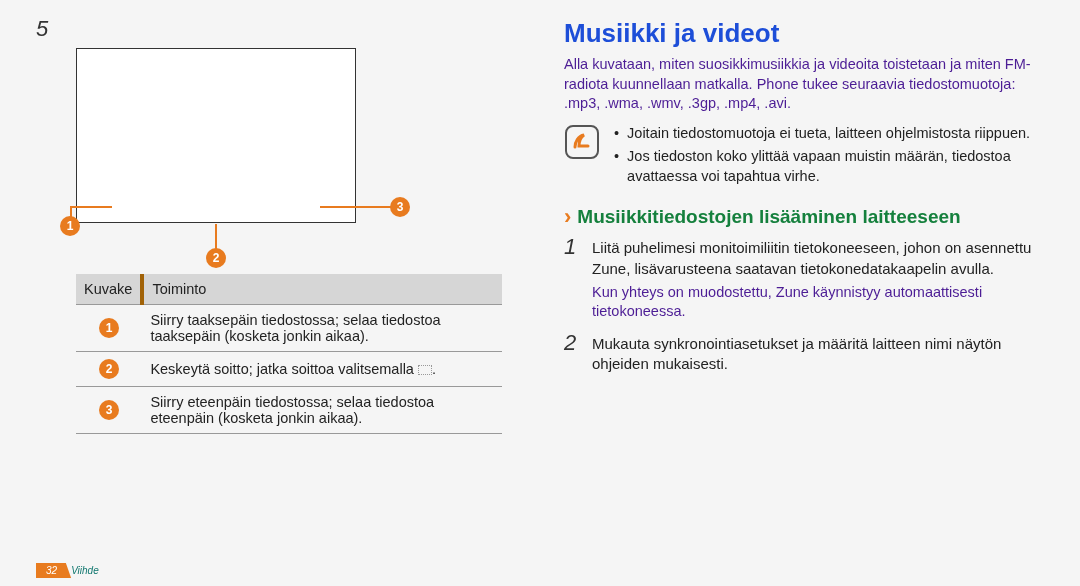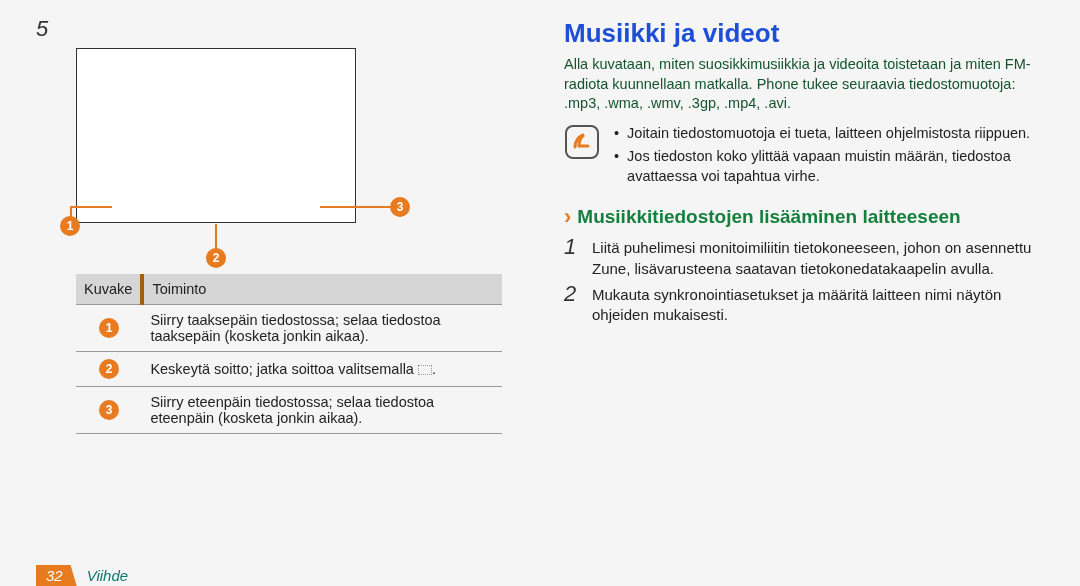--- a/index.html
+++ b/index.html
@@ -111,21 +111,21 @@
     top: 1px;
   }
   .h1-orange {
     color: #1d4ed8;
     font-size: 26px;
     font-weight: 600;
     margin-bottom: 6px;
   }
   .para {
     font-size: 14.5px;
-    color: #14532d;
+    color: #4c1d95;
     line-height: 1.35;
     margin-bottom: 10px;
   }
   .note-row {
     display: flex;
     gap: 14px;
     margin-bottom: 14px;
   }
   .note-icon {
     width: 36px; height: 36px;
@@ -155,26 +155,25 @@
     font-size: 22px;
     font-weight: bold;
   }
   .h2-text {
     color: #15803d;
     font-size: 19px;
     font-weight: bold;
   }
   .footer {
     position: absolute;
-    bottom: 0;
+    bottom: 8px;
     left: 36px;
     display: flex;
     align-items: center;
-    gap: 10px;
-    font-size: 15px;
+    font-size: 10px;
   }
   .page-num-box {
     background: #e87b1f;
     color: #fff;
     font-style: italic;
     padding: 2px 14px 2px 10px;
     clip-path: polygon(0 0, 85% 0, 100% 100%, 0 100%);
   }
   .chapter {
     color: #0f766e;
@@ -256,20 +255,21 @@
 
     <div class="h2-line">
       <span class="chev">›</span>
       <span class="h2-text">Musiikkitiedostojen lisääminen laitteeseen</span>
     </div>
 
     <div class="step-line" style="margin-bottom:4px;">
       <span class="step-num">1</span>
       <span class="step-text">Liitä puhelimesi monitoimiliitin tietokoneeseen, johon on asennettu Zune, lisävarusteena saatavan tietokonedatakaapelin avulla.</span>
     </div>
+    <div class="para" style="margin-left:28px;">Kun yhteys on muodostettu, Zune käynnistyy automaattisesti tietokoneessa.</div>
 
     <div class="step-line">
       <span class="step-num">2</span>
       <span class="step-text">Mukauta synkronointiasetukset ja määritä laitteen nimi näytön ohjeiden mukaisesti.</span>
     </div>
   </div>
 
 </div>
 
 <div class="footer">

